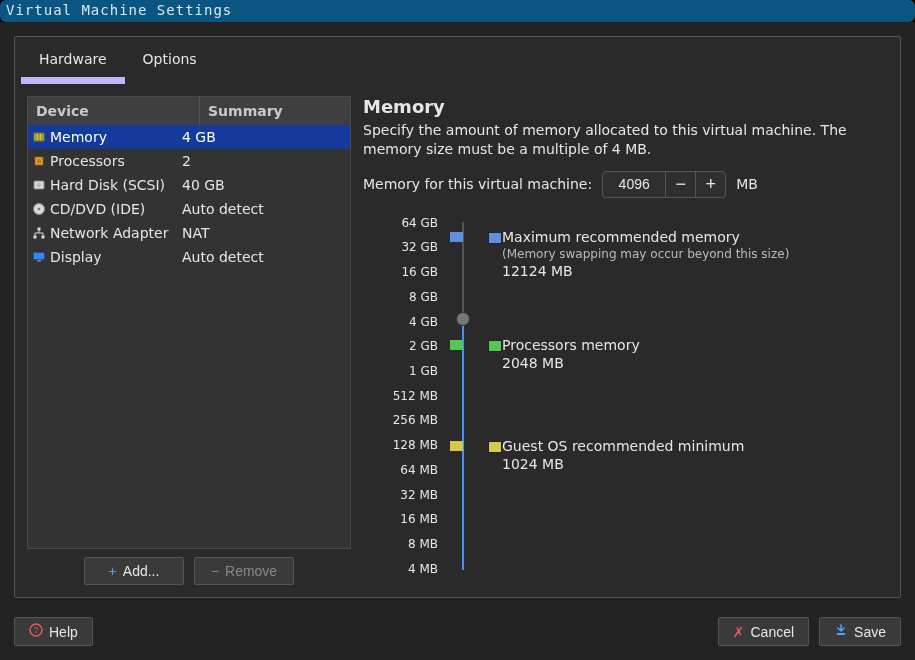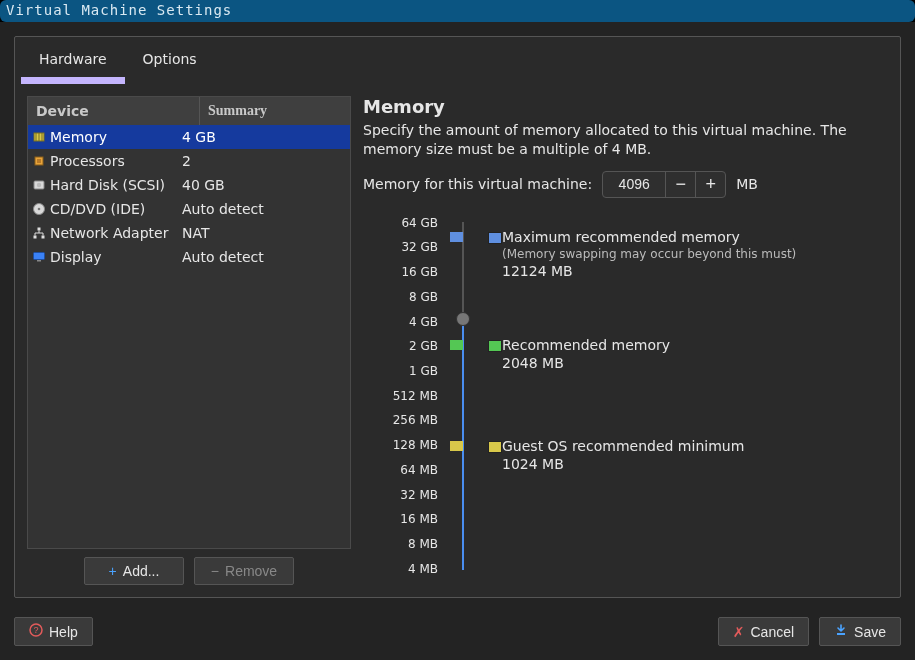--- a/index.html
+++ b/index.html
@@ -58,21 +58,21 @@
   .device-col{
     width:324px;display:flex;flex-direction:column;gap:8px;
   }
   .device-table{
     border:1px solid #4a4a4a;background:var(--bg-panel);
     height:462px;overflow:hidden;
   }
   .thead{display:flex;background:var(--bg-header);}
   .th{padding:6px 8px;color:var(--fg-dim);font-weight:600;}
   .th.dev{width:172px;border-right:1px solid #555;}
-  .th.sum{flex:1;font-family:Liberation Serif, serif;}
+  .th.sum{flex:1;}
   .trow{display:flex;align-items:center;height:24px;}
   .trow.selected{background:var(--bg-selected);color:#fff;}
   .td.dev{width:148px;display:flex;align-items:center;gap:4px;padding-left:4px;}
   .td.sum{flex:1;padding-left:6px;}
   .ico{width:14px;height:14px;display:flex;align-items:center;justify-content:center;font-size:12px;}
   .device-btns{display:flex;justify-content:center;gap:10px;}
   .btn{
     display:inline-flex;align-items:center;gap:6px;
     background:var(--btn-bg);border:1px solid var(--btn-border);
     color:var(--fg);padding:5px 14px;border-radius:2px;cursor:pointer;
@@ -291,28 +291,28 @@
             <div class="thumb" id="thumb" style="top: calc(28.5714%);"></div>
             <div class="marker" id="mk-max" style="top: 6%; background: rgb(95, 143, 224);"></div>
             <div class="marker" id="mk-recom" style="top: 36%; background: rgb(84, 199, 84);"></div>
             <div class="marker" id="mk-min" style="top: 64%; background: rgb(216, 200, 74);"></div>
           </div>
           <div class="legendcol">
             <div class="legend" id="lg-max" style="top: calc(6% - 8px);">
               <div class="swatch" id="sw-max" style="background: rgb(95, 143, 224);"></div>
               <div class="legend-text">
                 <span>Maximum recommended memory</span>
-                <span class="legend-sub">(Memory swapping may occur beyond this must)</span>
+                <span class="legend-sub">(Memory swapping may occur beyond this size)</span>
                 <span>12124 MB</span>
               </div>
             </div>
             <div class="legend" id="lg-recom" style="top: calc(36% - 8px);">
               <div class="swatch" id="sw-recom" style="background: rgb(84, 199, 84);"></div>
               <div class="legend-text">
-                <span>Recommended memory</span>
+                <span>Processors memory</span>
                 <span>2048 MB</span>
               </div>
             </div>
             <div class="legend" id="lg-min" style="top: calc(64% - 8px);">
               <div class="swatch" id="sw-min" style="background: rgb(216, 200, 74);"></div>
               <div class="legend-text">
                 <span>Guest OS recommended minimum</span>
                 <span>1024 MB</span>
               </div>
             </div>

